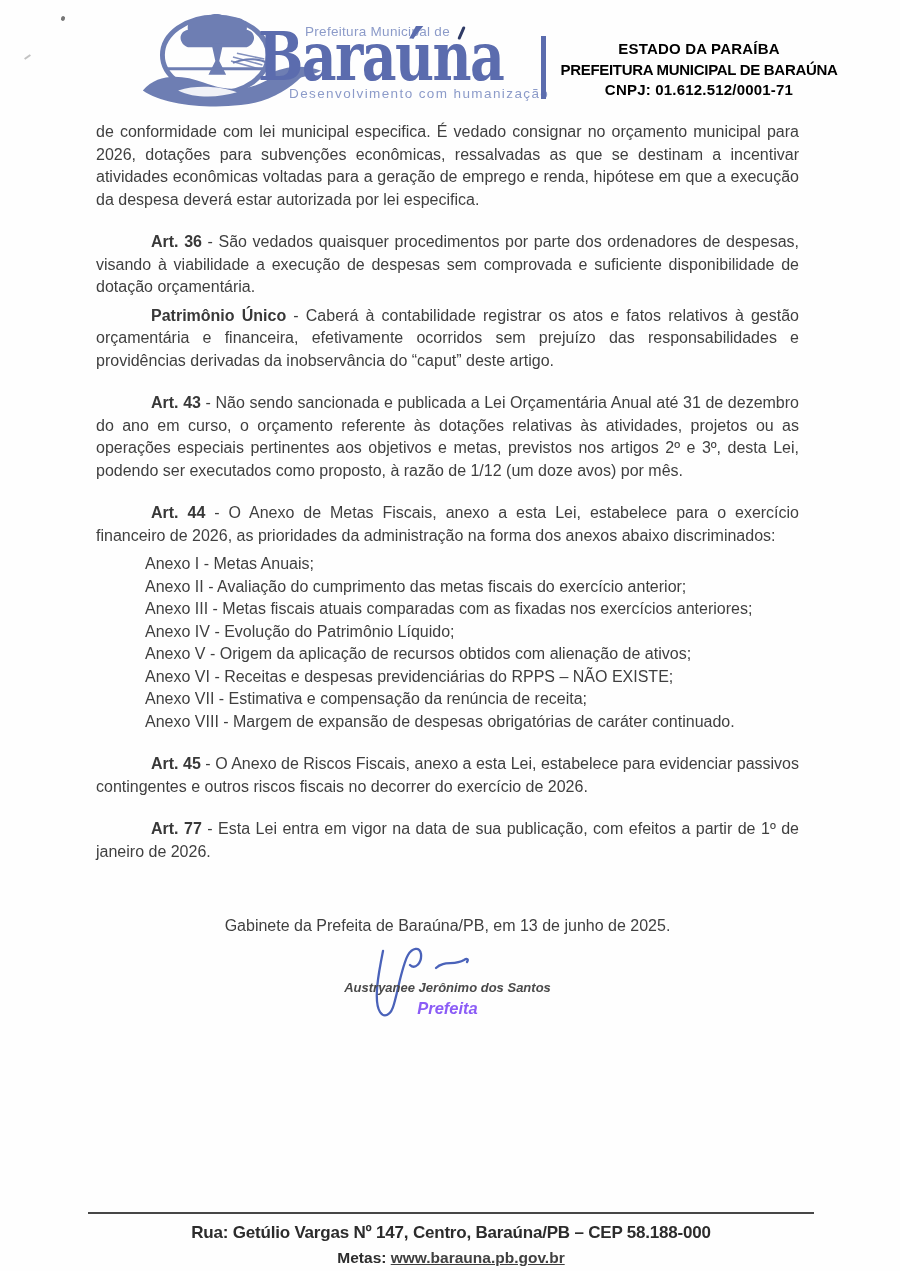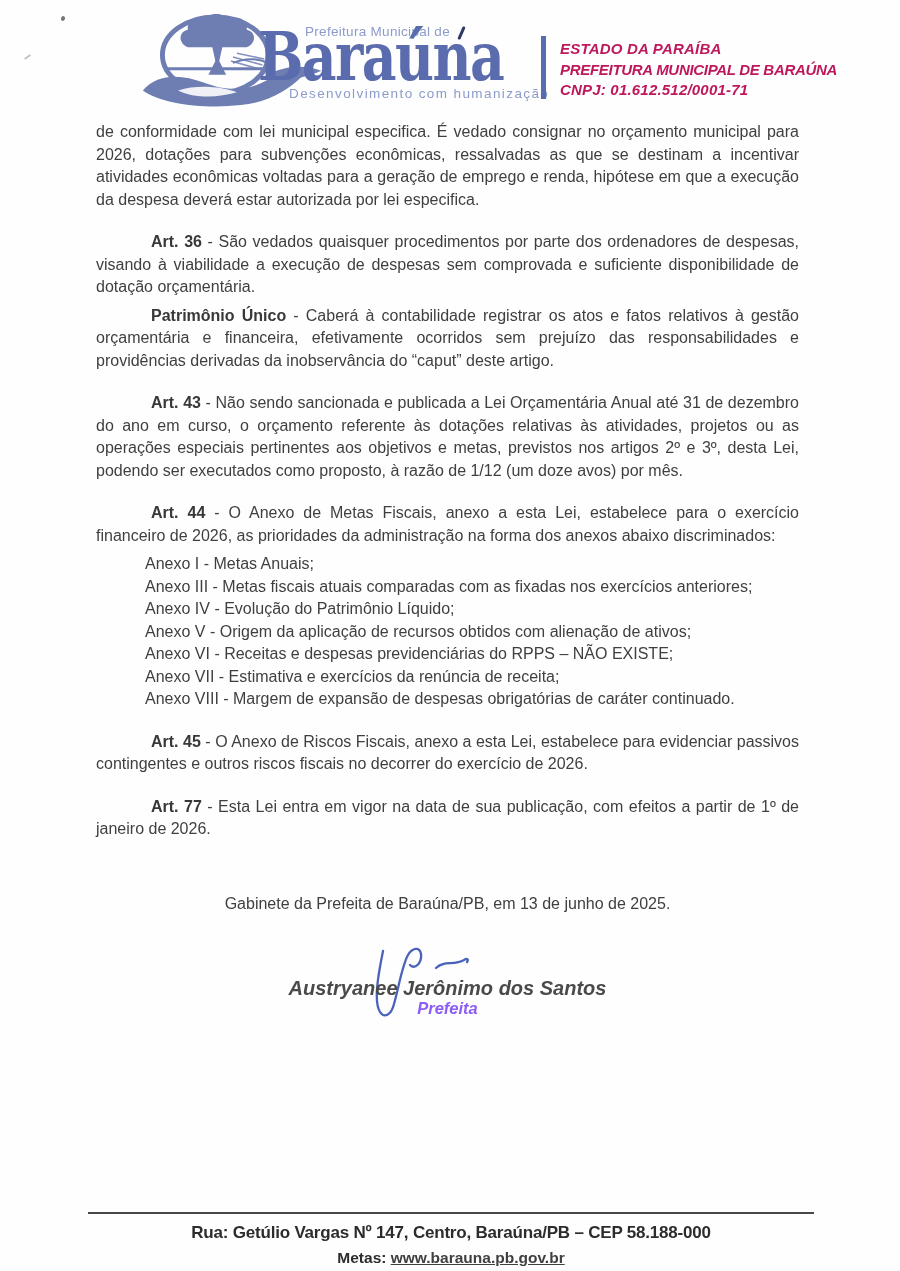--- a/index.html
+++ b/index.html
@@ -13,36 +13,36 @@
   
   .header{position:absolute;left:12px;top:0;width:712px;height:112px;}
   .emblem{position:absolute;left:126px;top:12px;}
   .pretitle{position:absolute;left:293px;top:24px;font-size:13.5px;color:#8c9bc9;letter-spacing:.3px;}
   .leaf{position:absolute;left:448px;top:26px;width:3px;height:14px;background:#2f3b66;transform:rotate(24deg);border-radius:2px;}
   .wordmark{position:absolute;left:246px;top:22px;font-family:"DejaVu Serif","Liberation Serif",serif;
     font-weight:bold;font-size:68px;line-height:1;color:#5b6cae;letter-spacing:-2px;
     transform:scaleX(.79);transform-origin:left top;white-space:nowrap;}
   .tagline{position:absolute;left:277px;top:86px;font-size:13.5px;letter-spacing:1.4px;color:#8c9bc9;white-space:nowrap;}
   .hdr-bar{position:absolute;left:529px;top:36px;width:5px;height:63px;background:#5b6cae;}
-  .official{position:absolute;left:548px;top:39px;width:278px;color:#be185d;font-weight:bold;line-height:20.5px;font-style:italic;}
+  .official{position:absolute;left:548px;top:39px;width:278px;text-align:center;color:#000000;font-weight:bold;line-height:20.5px;}
   .official .l1{font-size:15px;letter-spacing:.2px;}
   .official .l2{font-size:15px;letter-spacing:-0.3px;white-space:nowrap;}
   .official .l3{font-size:15px;letter-spacing:.2px;}
   
   .content{position:absolute;left:90px;top:115px;width:715px;font-size:16px;line-height:22.5px;}
   .para{margin:6px;text-align:justify;}
   .para.gap{margin-top:20px;}
   .para.ind{text-indent:55px;}
   .para b{font-weight:bold;color:#383838;}
   .anexos{margin:0 0 0 55px;text-align:left;}
   .anexo{white-space:nowrap;}
   .closing{margin-top:52px;text-align:center;text-indent:0;}
   
   .sigblock{position:absolute;left:90px;top:978px;width:715px;text-align:center;}
-  .sig-name{font-weight:bold;font-style:italic;font-size:20px;color:#4a4a4a;line-height:20px;}
+  .sig-name{font-weight:bold;font-style:italic;font-size:13px;color:#4a4a4a;line-height:20px;}
   .sig-title{font-weight:bold;font-style:italic;font-size:16.5px;color:#8b5cf6;line-height:20px;}
   .sig-ink{position:absolute;left:372px;top:946px;}
   
   .footer{position:absolute;left:88px;top:1212px;width:726px;border-top:2px solid #474747;text-align:center;}
   .f-line1{margin-top:6px;font-size:17px;font-weight:bold;color:#2c2c2c;line-height:25px;letter-spacing:-0.2px;}
   .f-line2{font-size:15.5px;font-weight:bold;color:#2c2c2c;line-height:25px;}
   .f-link{color:#404040;text-decoration:underline;}
 </style>
 </head>
 <body>
@@ -97,25 +97,26 @@
   <p class="para gap ind"><b>Art. 36</b><span> - São vedados quaisquer procedimentos por parte dos ordenadores de despesas, visando à viabilidade a execução de despesas sem comprovada e suficiente disponibilidade de dotação orçamentária.</span></p>
 
   <p class="para ind"><b>Patrimônio Único</b><span> - Caberá à contabilidade registrar os atos e fatos relativos à gestão orçamentária e financeira, efetivamente ocorridos sem prejuízo das responsabilidades e providências derivadas da inobservância do “caput” deste artigo.</span></p>
 
   <p class="para gap ind"><b>Art. 43</b><span> - Não sendo sancionada e publicada a Lei Orçamentária Anual até 31 de dezembro do ano em curso, o orçamento referente às dotações relativas às atividades, projetos ou as operações especiais pertinentes aos objetivos e metas, previstos nos artigos 2º e 3º, desta Lei, podendo ser executados como proposto, à razão de 1/12 (um doze avos) por mês.</span></p>
 
   <p class="para gap ind"><b>Art. 44</b><span> - O Anexo de Metas Fiscais, anexo a esta Lei, estabelece para o exercício financeiro de 2026, as prioridades da administração na forma dos anexos abaixo discriminados:</span></p>
 
   <div class="anexos">
     <div class="anexo">Anexo I - Metas Anuais;</div>
+    <div class="anexo">Anexo II - Avaliação do cumprimento das metas fiscais do exercício anterior;</div>
     <div class="anexo">Anexo III - Metas fiscais atuais comparadas com as fixadas nos exercícios anteriores;</div>
     <div class="anexo">Anexo IV - Evolução do Patrimônio Líquido;</div>
     <div class="anexo">Anexo V - Origem da aplicação de recursos obtidos com alienação de ativos;</div>
     <div class="anexo">Anexo VI - Receitas e despesas previdenciárias do RPPS – NÃO EXISTE;</div>
-    <div class="anexo">Anexo VII - Estimativa e exercícios da renúncia de receita;</div>
+    <div class="anexo">Anexo VII - Estimativa e compensação da renúncia de receita;</div>
     <div class="anexo">Anexo VIII - Margem de expansão de despesas obrigatórias de caráter continuado.</div>
   </div>
 
   <p class="para gap ind"><b>Art. 45</b><span> - O Anexo de Riscos Fiscais, anexo a esta Lei, estabelece para evidenciar passivos contingentes e outros riscos fiscais no decorrer do exercício de 2026.</span></p>
 
   <p class="para gap ind"><b>Art. 77</b><span> - Esta Lei entra em vigor na data de sua publicação, com efeitos a partir de 1º de janeiro de 2026.</span></p>
 
   <p class="para closing">Gabinete da Prefeita de Baraúna/PB, em 13 de junho de 2025.</p>
 </div>
 

